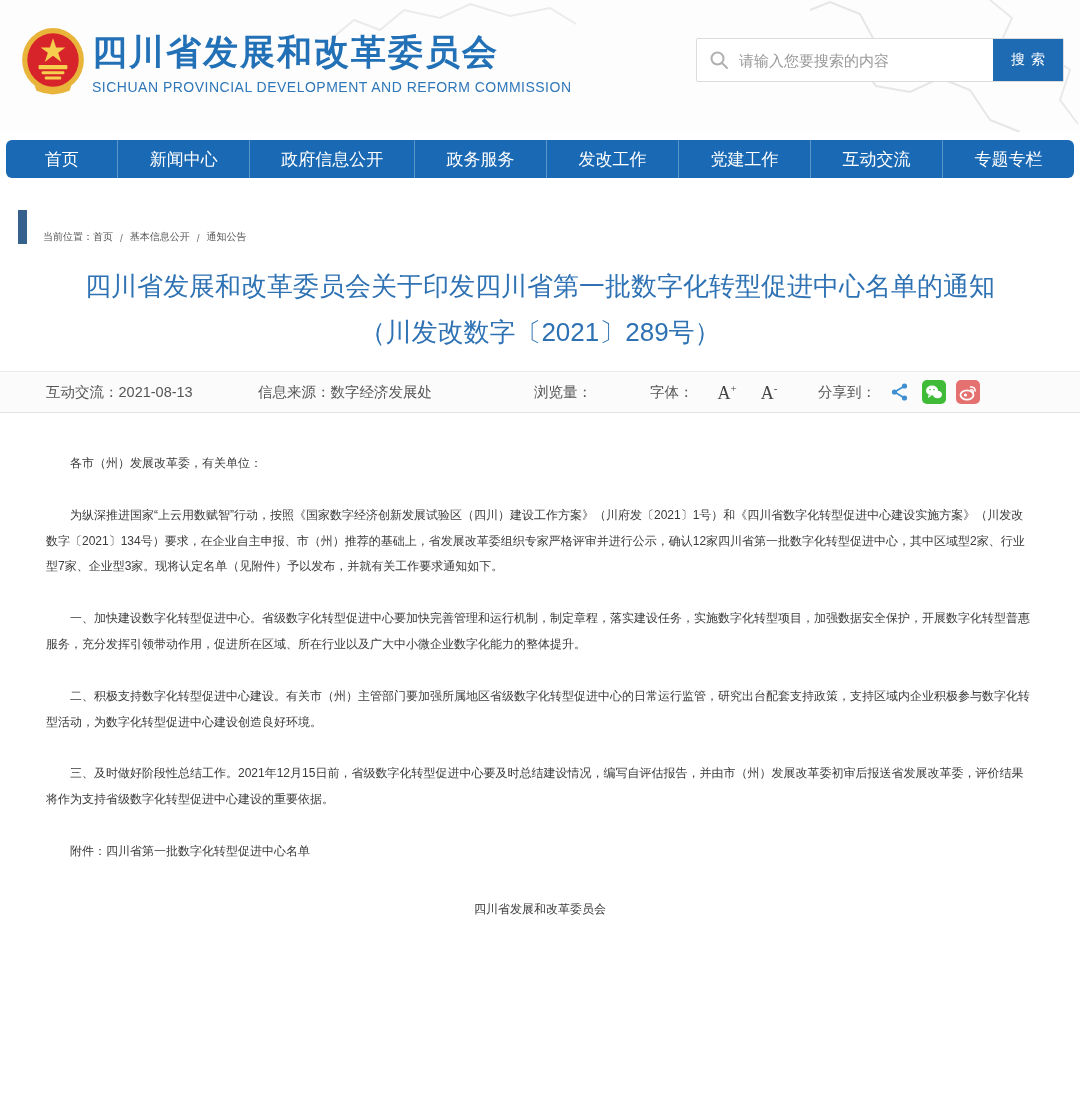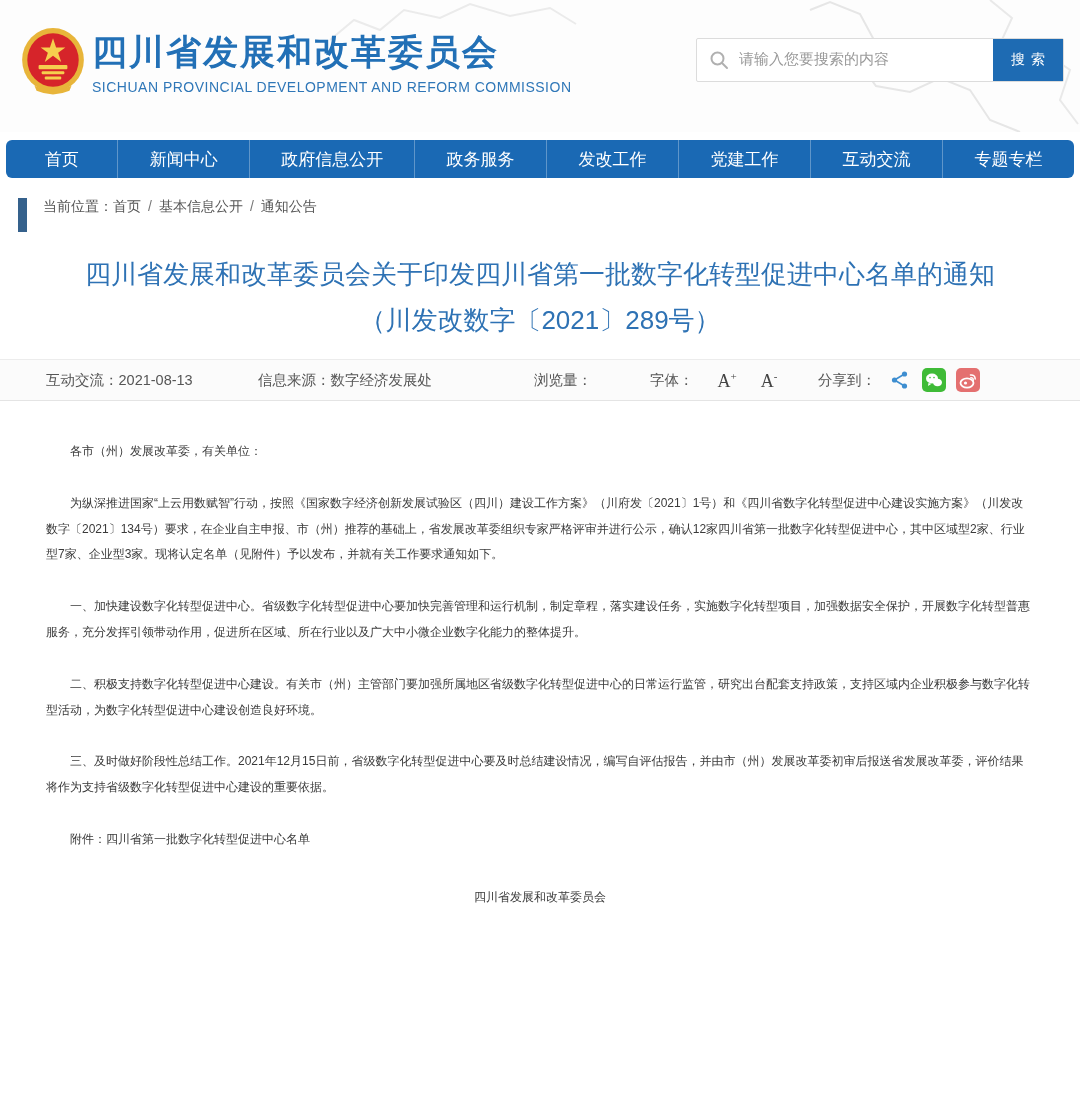--- a/index.html
+++ b/index.html
@@ -36,21 +36,20 @@
     font-size: 14px; color: #2f77b8; letter-spacing: 0.5px;
     font-weight: normal;
   }
   .search-wrap {
     position: absolute; right: 16px; top: 38px;
     width: 368px; height: 44px;
     display: flex; align-items: stretch;
     background: #ffffff;
     border: 1px solid #dcdcdc;
     border-radius: 2px;
-    font-family: Liberation Mono, monospace;
   }
   .search-input-area {
     flex: 1; display: flex; align-items: center; gap: 10px;
     padding: 0 12px; min-width: 0;
   }
   .search-input {
     border: none; outline: none; flex: 1; min-width: 0;
     font-size: 15px; color: #333; background: transparent;
     font-family: inherit;
   }
@@ -74,23 +73,23 @@
     flex: 1;
     display: flex; align-items: center; justify-content: center;
     color: #ffffff; font-size: 17px; cursor: pointer;
     border-left: 1px solid rgba(255,255,255,0.30);
     white-space: nowrap;
   }
   .nav-item:first-child { border-left: none; flex: 0.85; }
   .nav-item.wide { flex: 1.25; }
   
   .breadcrumb {
-    display: flex; align-items: flex-start;
-    padding: 20px 0 14px 18px;
-    font-size: 14px; color: #555;
+    display: flex; align-items: flex-end;
+    padding: 32px 0 14px 18px;
+    font-size: 10px; color: #555;
   }
   .crumb-bar {
     width: 9px; height: 34px; background: #35618c; margin-right: 16px;
   }
   .crumb-link { cursor: pointer; color: #555; }
   .crumb-sep { margin: 0 7px; color: #777; }
   
   .article-title {
     text-align: center;
     color: #2e72b4;

